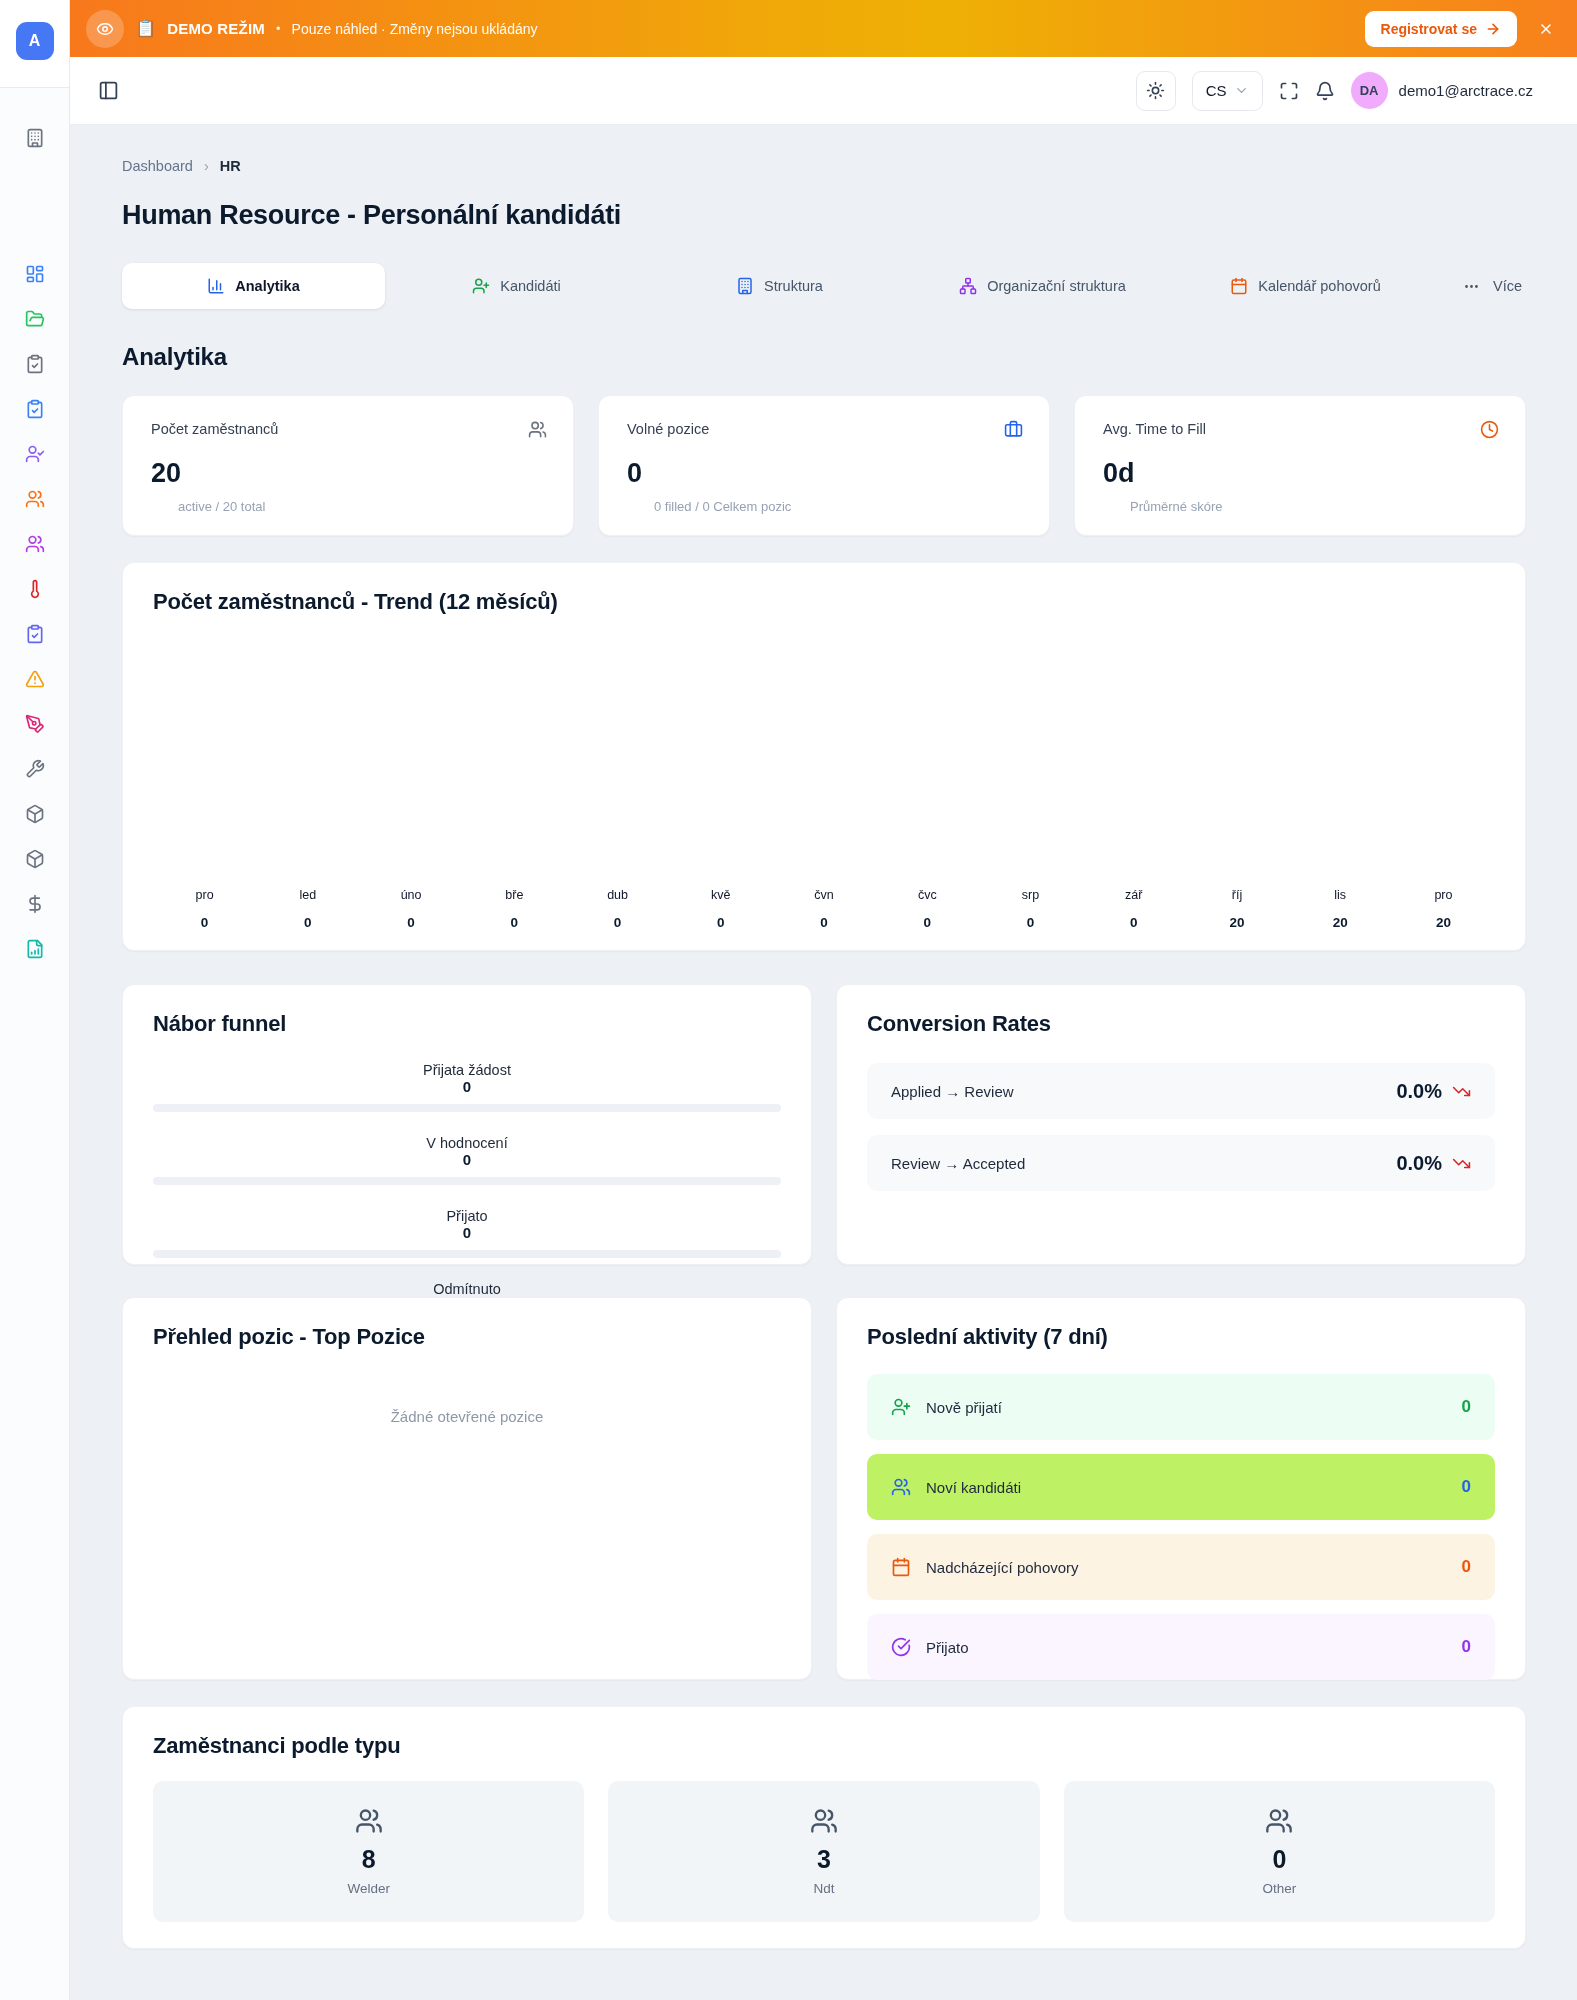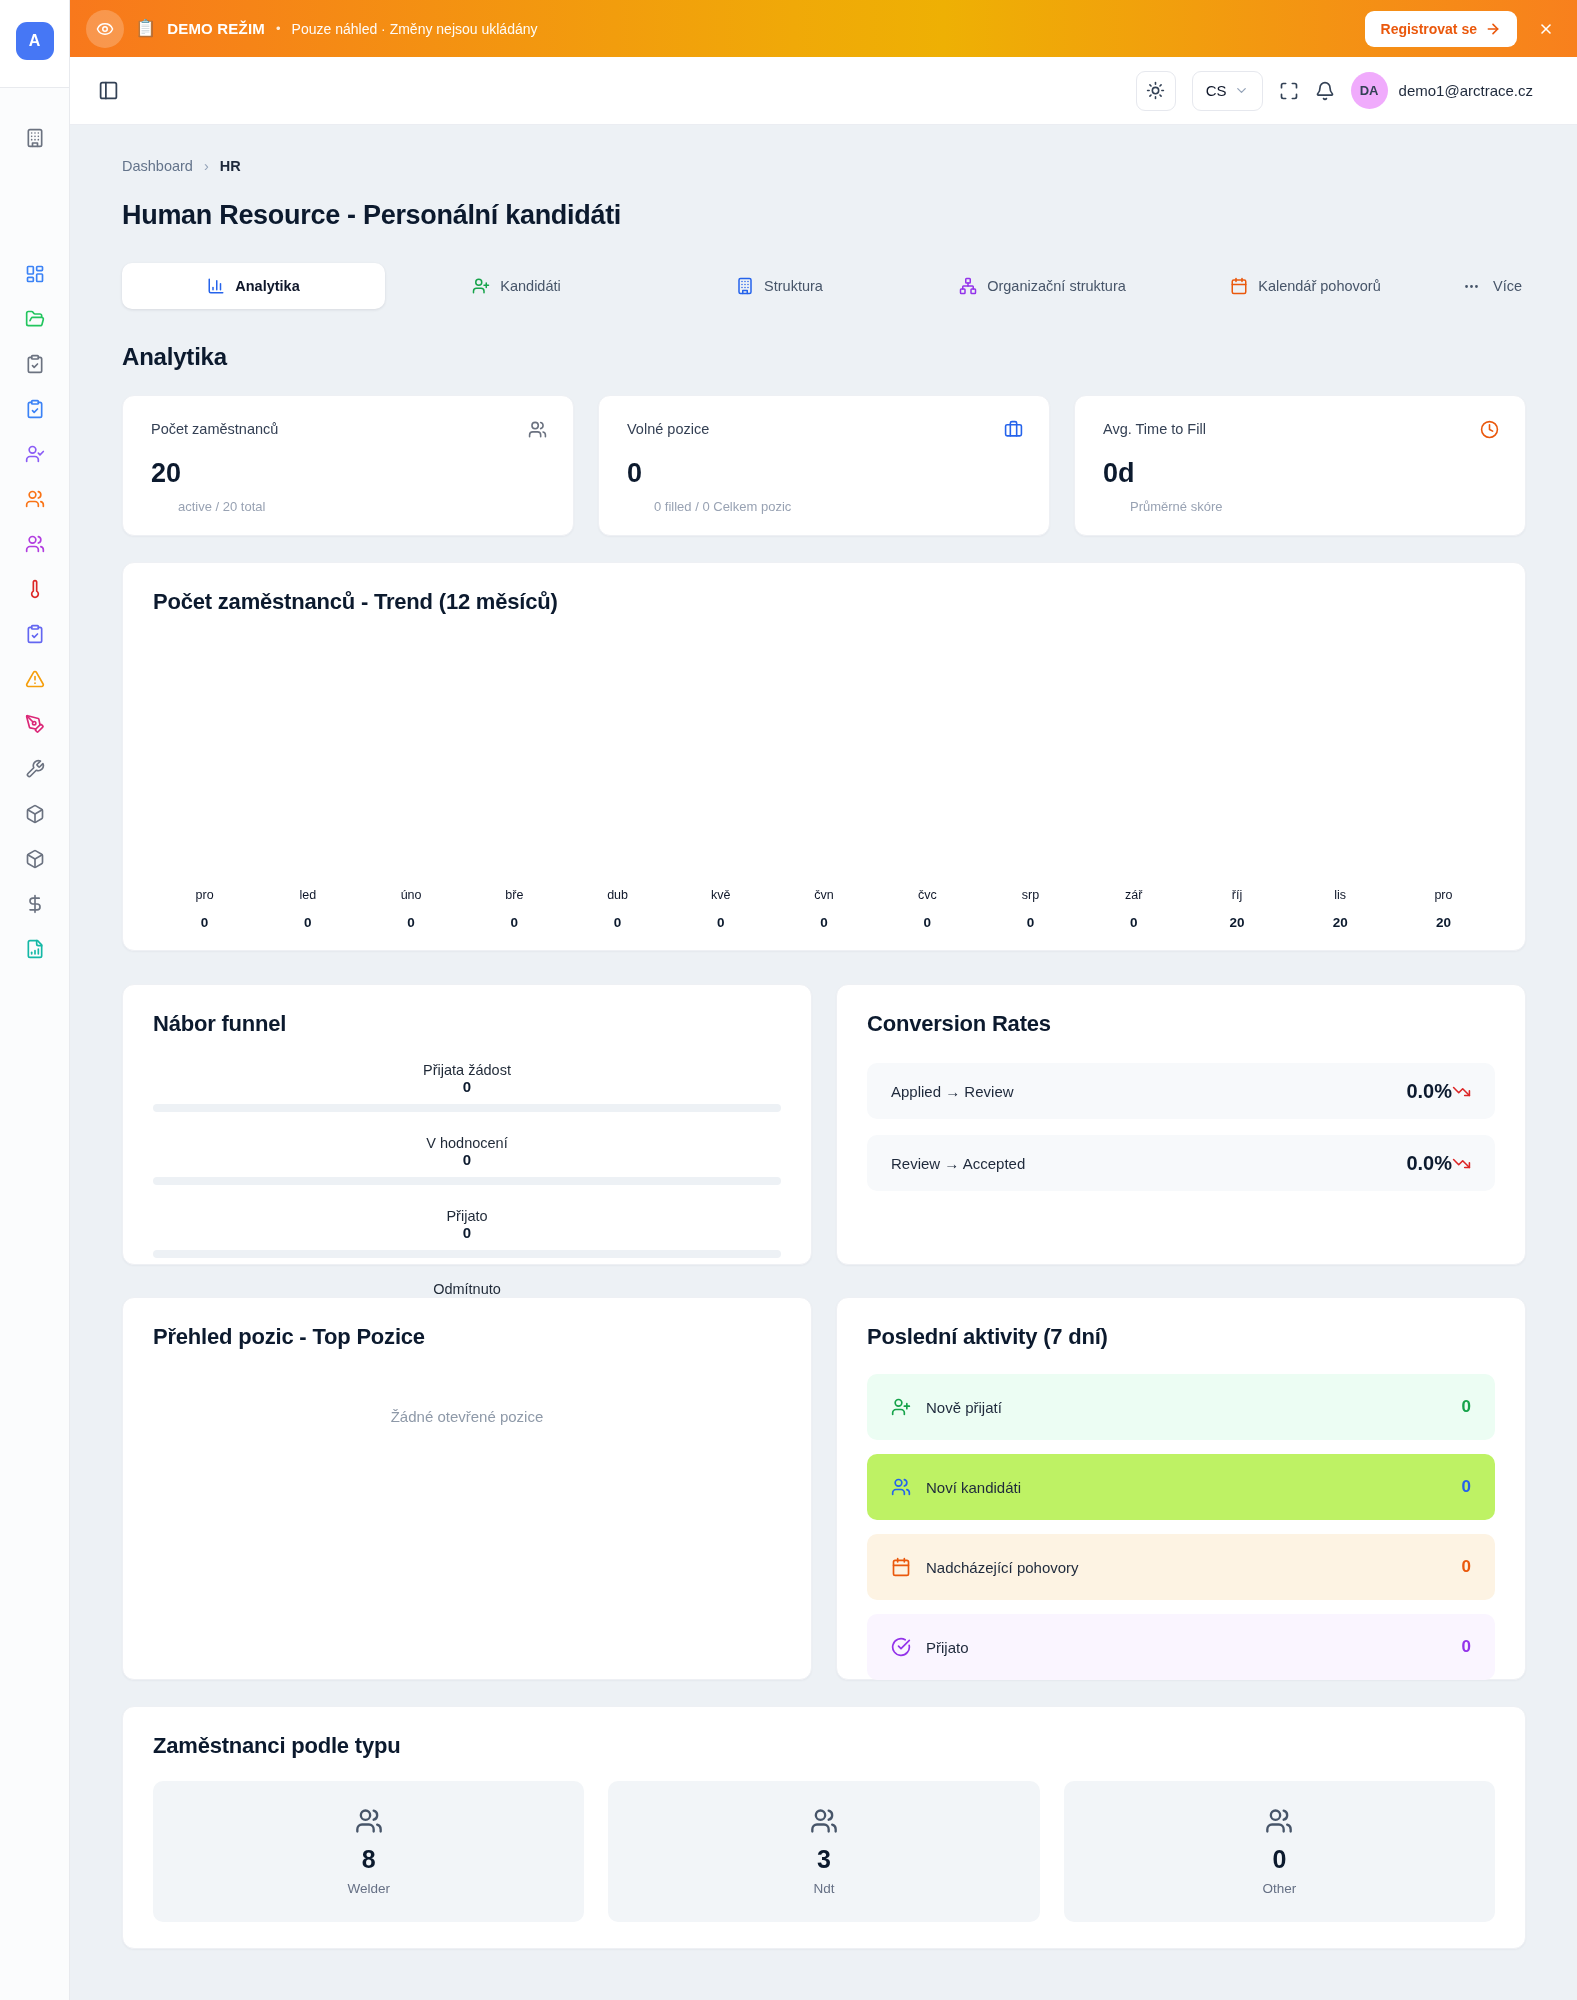--- a/index.html
+++ b/index.html
@@ -102,21 +102,21 @@
   .f-line .l { font-size:14.5px; color:#1f2937; }
   .f-line .v { font-size:15px; font-weight:bold; color:#0c1a2e; }
   .f-bar { margin-top:9px; height:8px; border-radius:4px; background:#edf1f5; overflow:hidden; }
   .f-fill { height:100%; width:0; background:#3b82f6; border-radius:4px; }
 
   .conv { height:281px; padding:26px 30px; }
   .cv-row { margin-top:16px; height:56px; background:#f7f9fb; border-radius:10px; display:flex;
             align-items:center; justify-content:space-between; padding:0 24px; }
   .cv-row:first-of-type { margin-top:26px; }
   .cv-row .l { font-size:15px; color:#1e293b; }
-  .cv-right { display:flex; align-items:center; gap:0; }
+  .cv-right { display:flex; align-items:center; gap:10px; }
   .cv-right .v { font-size:20px; font-weight:bold; color:#0c1a2e; }
 
   .positions { height:383px; padding:26px 30px; }
   .empty-msg { margin-top:58px; text-align:center; font-size:15px; color:#8e99a8; }
 
   .activities { height:383px; padding:26px 30px; }
   .a-row { margin-top:14px; height:66px; border-radius:10px; display:flex; align-items:center; padding:0 24px;justify-content:center; }
   .a-row:first-of-type { margin-top:24px; }
   .a-row .ric { margin-right:15px; }
   .a-row .l { font-size:15px; color:#1e293b; }

